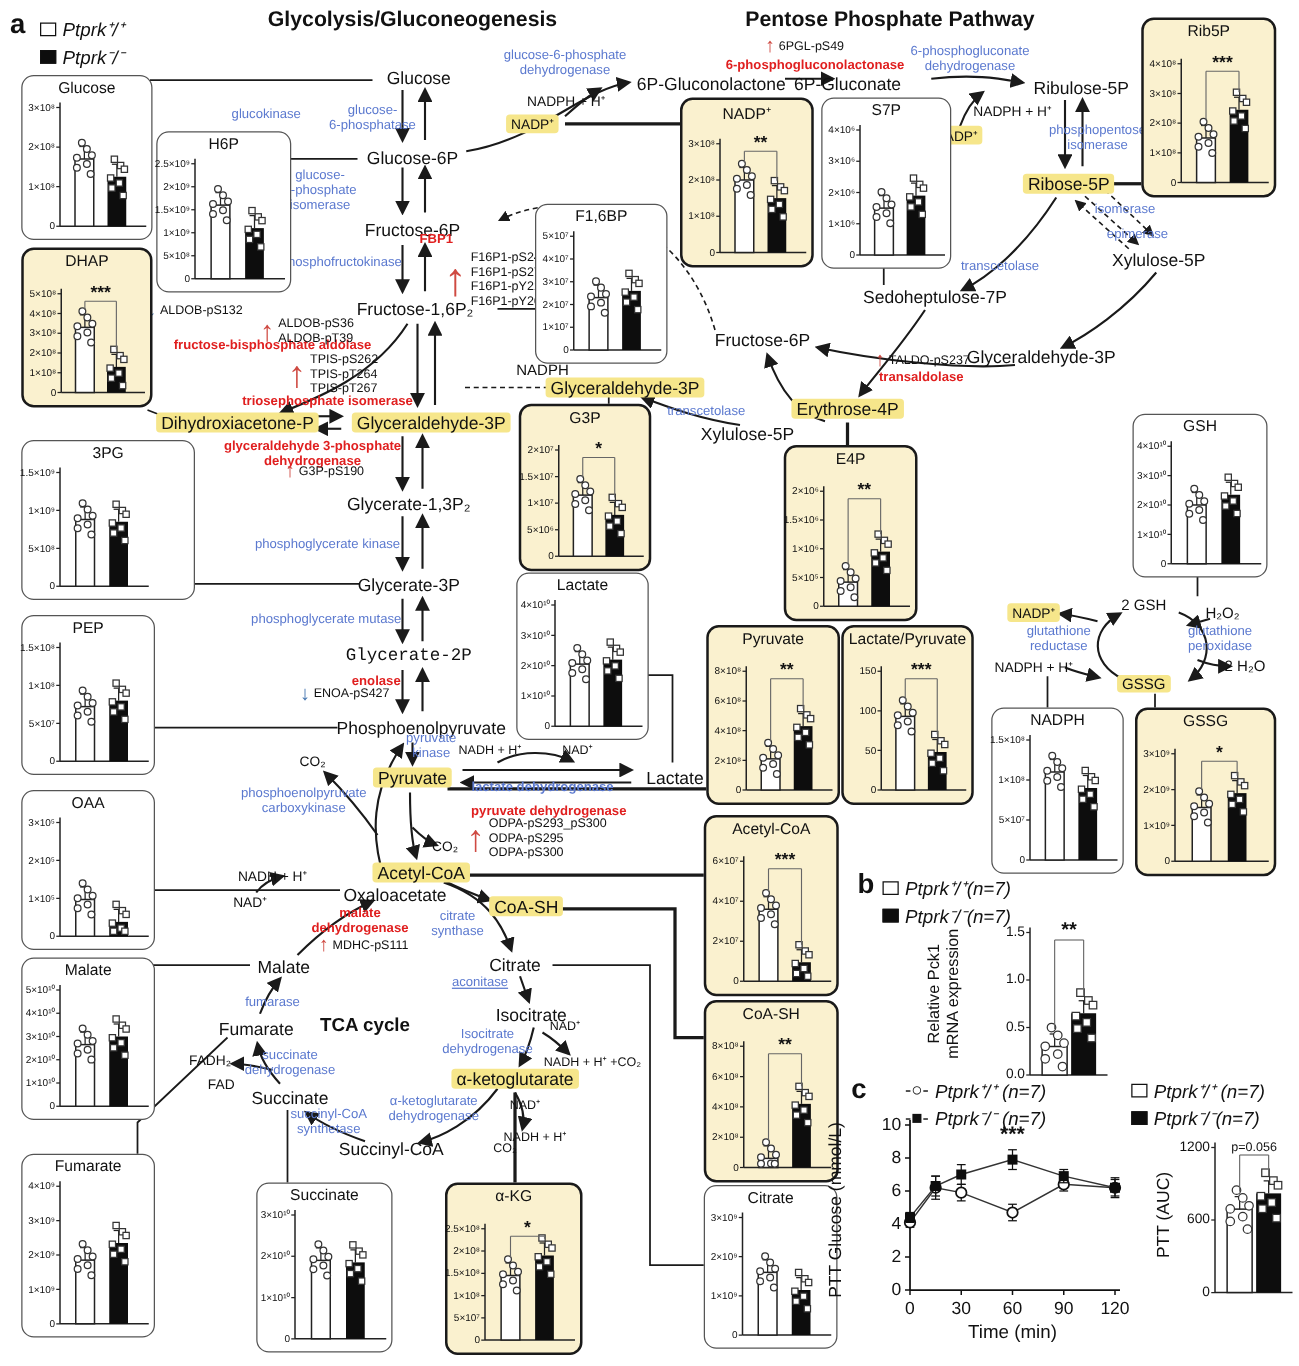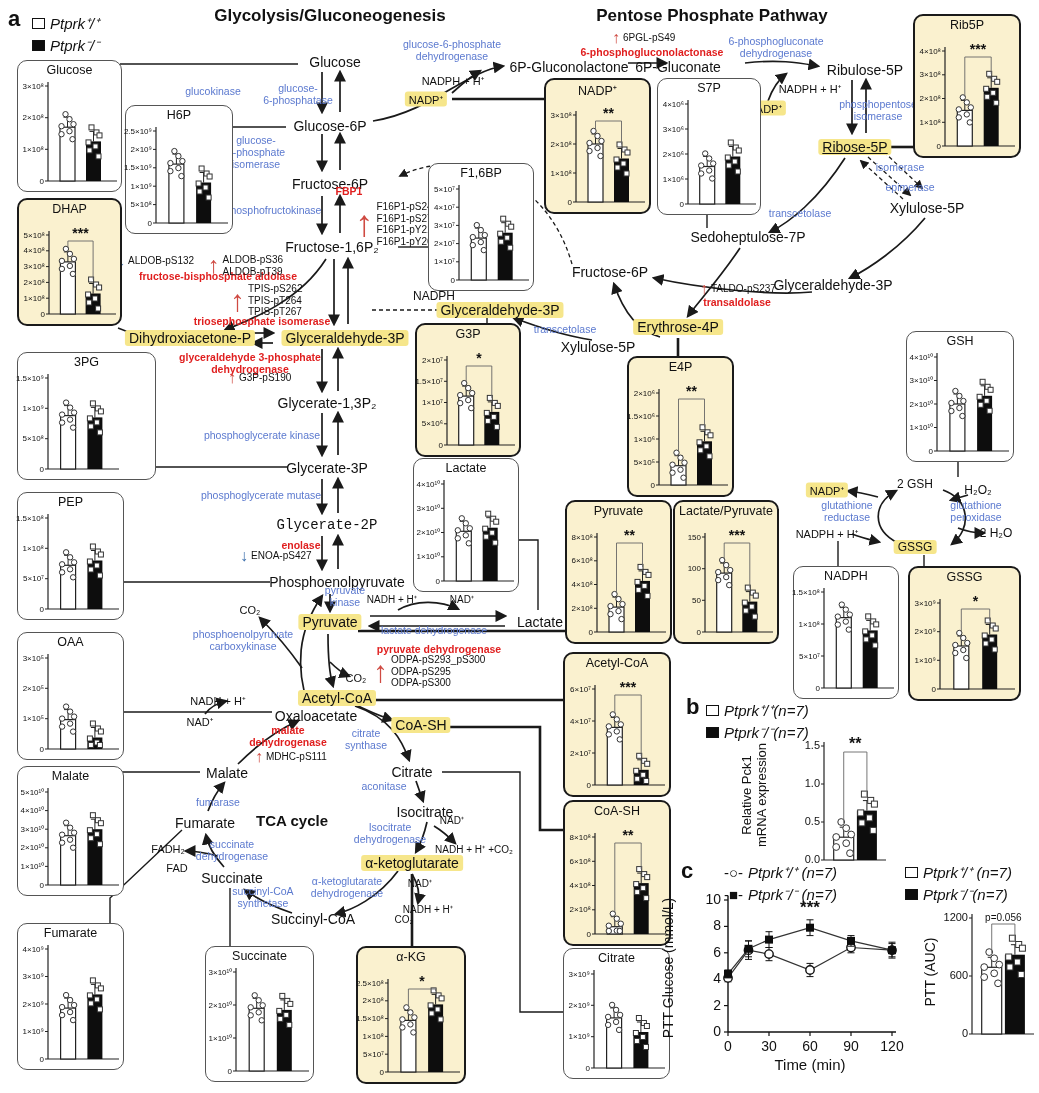--- a/index.html
+++ b/index.html
@@ -213,21 +213,21 @@
     <div class="node" style="left: 425px; top: 812px;">Isocitrate</div>
     <div class="node hl" style="left: 412px; top: 863px;">α-ketoglutarate</div>
     <div class="node" style="left: 313px; top: 919px;">Succinyl-CoA</div>
     <div class="node" style="left: 232px; top: 878px;">Succinate</div>
     <div class="node" style="left: 205px; top: 823px;">Fumarate</div>
     <div class="node" style="left: 227px; top: 773px;">Malate</div>
     <div class="node b" style="left: 292px; top: 820px; font-size: 15px;">TCA cycle</div>
     <div class="node" style="left: 569px; top: 67px;">6P-Gluconolactone</div>
     <div class="node" style="left: 678px; top: 67px;">6P-Gluconate</div>
     <div class="node" style="left: 865px; top: 70px;">Ribulose-5P</div>
-    <div class="node hl" style="left: 855px; top: 147px; text-decoration: underline;">Ribose-5P</div>
+    <div class="node hl" style="left: 855px; top: 147px;">Ribose-5P</div>
     <div class="node" style="left: 927px; top: 208px;">Xylulose-5P</div>
     <div class="node" style="left: 748px; top: 237px;">Sedoheptulose-7P</div>
     <div class="node" style="left: 610px; top: 272px;">Fructose-6P</div>
     <div class="node" style="left: 833px; top: 285px;">Glyceraldehyde-3P</div>
     <div class="node hl" style="left: 678px; top: 327px;">Erythrose-4P</div>
     <div class="node" style="left: 598px; top: 347px;">Xylulose-5P</div>
     <div class="node hl" style="left: 500px; top: 310px;">Glyceraldehyde-3P</div>
     <div class="node" style="left: 434px; top: 296px; font-size: 12px;">NADPH</div>
     <div class="node" style="left: 453px; top: 80px; font-size: 11px;">NADPH + H⁺</div>
     <div class="node hl" style="left: 426px; top: 99px; font-size: 11px;">NADP⁺</div>
@@ -294,32 +294,32 @@
     <div class="enz" style="left: 262px; top: 436px;">
       <div>phosphoglycerate kinase</div>
     </div>
     <div class="enz" style="left: 261px; top: 496px;">
       <div>phosphoglycerate mutase</div>
     </div>
     <div class="enz" style="left: 345px; top: 597px;">
       <div>pyruvate</div>
       <div>kinase</div>
     </div>
-    <div class="enz" style="left: 434px; top: 631px;">
+    <div class="enz" style="left: 434px; top: 631px; font-weight: bold;">
       <div>lactate dehydrogenase</div>
     </div>
     <div class="enz" style="left: 243px; top: 641px;">
       <div>phosphoenolpyruvate</div>
       <div>carboxykinase</div>
     </div>
     <div class="enz" style="left: 366px; top: 740px;">
       <div>citrate</div>
       <div>synthase</div>
     </div>
-    <div class="enz" style="left: 384px; top: 787px;">
+    <div class="enz" style="left: 384px; top: 787px; text-decoration: underline;">
       <div>aconitase</div>
     </div>
     <div class="enz" style="left: 390px; top: 834px;">
       <div>Isocitrate</div>
       <div>dehydrogenase</div>
     </div>
     <div class="enz" style="left: 218px; top: 803px;">
       <div>fumarase</div>
     </div>
     <div class="enz" style="left: 232px; top: 851px;">
@@ -379,21 +379,21 @@
     </div>
     <div class="ph" style="left: 355px; top: 224px;">
       <span class="a up" style="font-size: 37px;">↑</span>
       <span>
         <div>F16P1-pS248</div>
         <div>F16P1-pS273</div>
         <div>F16P1-pY216</div>
         <div>F16P1-pY265</div>
       </span>
     </div>
-    <div class="ph" style="left: 117px; top: 261px;">
+    <div class="ph" style="left: 117px; top: 249px;">
       <span class="a down" style="font-size: 16px;">↓</span>
       <span>
         <div>ALDOB-pS132</div>
       </span>
     </div>
     <div class="ph" style="left: 208px; top: 265px;">
       <span class="a up" style="font-size: 23px;">↑</span>
       <span>
         <div>ALDOB-pS36</div>
         <div>ALDOB-pT39</div>

